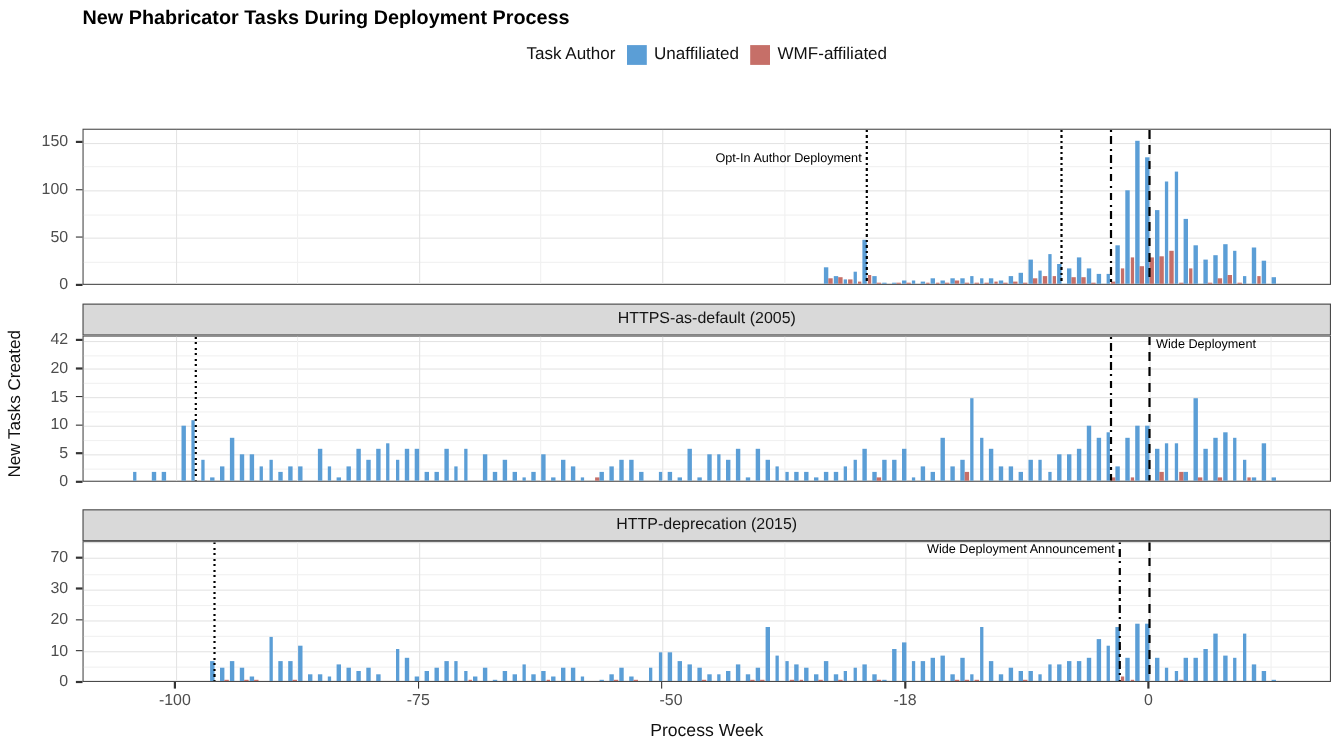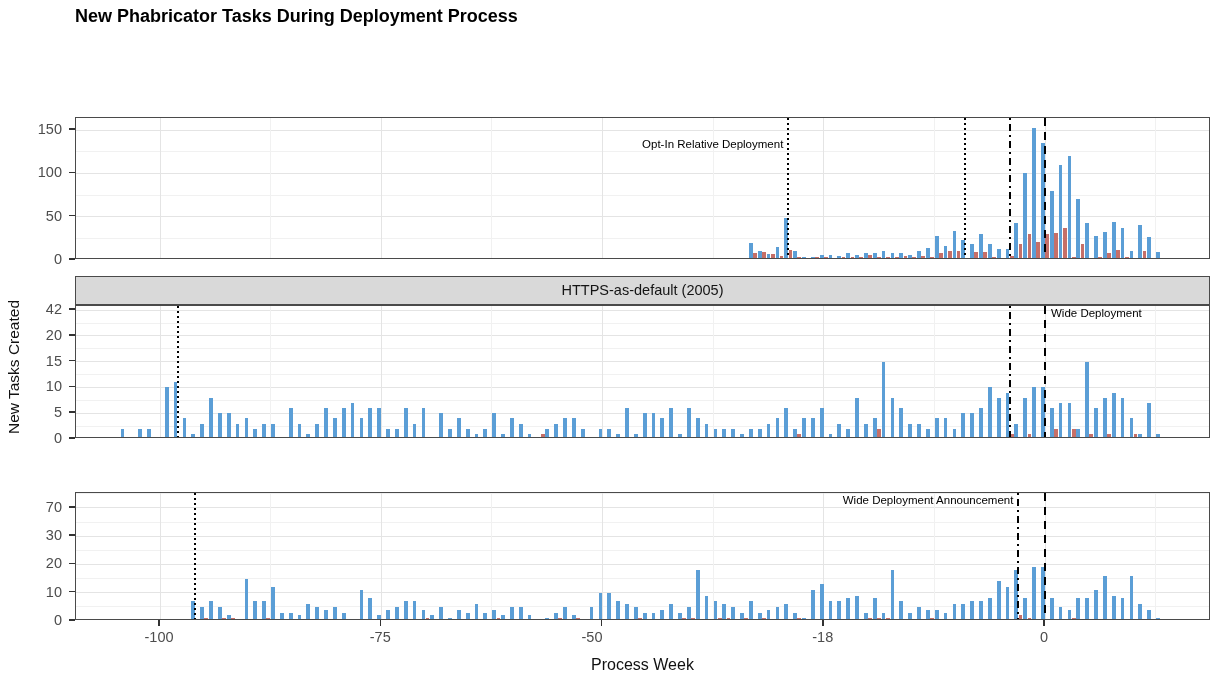--- a/index.html
+++ b/index.html
@@ -31,20 +31,31 @@
   .tickmark{position:absolute;background:#333;}
   .xtick-label{position:absolute;width:60px;text-align:center;font-size:14.5px;color:#4d4d4d;}
   .x-axis-title{position:absolute;left:75px;width:1135px;top:656px;text-align:center;font-size:16px;color:#111;}
 </style>
 </head>
 <body>
 
 <div class="figure">
   <div class="chart-title">New Phabricator Tasks During Deployment Process</div>
 
+  <div class="legend">
+    <span>Task Author</span>
+    <span class="entry">
+      <span class="swatch" style="background: rgb(91, 158, 214);"></span>
+      <span>Unaffiliated</span>
+    </span>
+    <span class="entry">
+      <span class="swatch" style="background: rgb(198, 111, 104);"></span>
+      <span>WMF-affiliated</span>
+    </span>
+  </div>
 
   <div class="y-axis-title">New Tasks Created</div>
 
   <div class="plot" id="plot-0" style="top:117px;height:142px">
       <div class="gl minor" style="left: 0px; width: 100%; height: 1px; top: 119.854px;"></div>
       <div class="gl minor" style="left: 0px; width: 100%; height: 1px; top: 76.561px;"></div>
       <div class="gl minor" style="left: 0px; width: 100%; height: 1px; top: 33.2683px;"></div>
       <div class="gl" style="left: 0px; width: 100%; height: 1px; top: 98.2073px;"></div>
       <div class="gl" style="left: 0px; width: 100%; height: 1px; top: 54.9146px;"></div>
       <div class="gl" style="left: 0px; width: 100%; height: 1px; top: 11.622px;"></div>
@@ -143,21 +154,21 @@
       <div class="bar u" style="left: 1035.8px; width: 3.8px; top: 103.902px; height: 38.0976px;"></div>
       <div class="bar a" style="left: 1040px; width: 3.8px; top: 131.61px; height: 10.3902px;"></div>
       <div class="bar u" style="left: 1044.65px; width: 3.8px; top: 109.963px; height: 32.0366px;"></div>
       <div class="bar a" style="left: 1048.85px; width: 3.8px; top: 138.537px; height: 3.46341px;"></div>
       <div class="bar u" style="left: 1053.5px; width: 3.8px; top: 133.341px; height: 8.65854px;"></div>
       <div class="bar u" style="left: 1062.35px; width: 3.8px; top: 107.366px; height: 34.6341px;"></div>
       <div class="bar a" style="left: 1066.55px; width: 3.8px; top: 133.341px; height: 8.65854px;"></div>
       <div class="bar u" style="left: 1071.2px; width: 3.8px; top: 118.622px; height: 23.378px;"></div>
       <div class="bar u" style="left: 1080.05px; width: 3.8px; top: 134.207px; height: 7.79268px;"></div>
       <div class="vline dotted" style="left: 711.35px; height: 100%;"></div>
-      <div class="panel-note" style="top: 20px; left: 407.35px; width: 300px; text-align: right;">Opt-In Relative Deployment</div>
+      <div class="panel-note" style="top: 20px; left: 407.35px; width: 300px; text-align: right;">Opt-In Author Deployment</div>
       <div class="vline dotted" style="left: 888.35px; height: 100%;"></div>
       <div class="vline dotdash" style="left: 932.6px; height: 100%;"></div>
       <div class="vline dashed" style="left: 968px; height: 100%;"></div>
     </div>
 
   <div class="strip" style="top:276px">HTTPS-as-default (2005)</div>
   <div class="plot" id="plot-1" style="top:305px;height:133px">
       <div class="gl minor" style="left: 0px; width: 100%; height: 1px; top: 119.612px;"></div>
       <div class="gl minor" style="left: 0px; width: 100%; height: 1px; top: 93.8372px;"></div>
       <div class="gl minor" style="left: 0px; width: 100%; height: 1px; top: 68.062px;"></div>
@@ -299,20 +310,21 @@
       <div class="bar a" style="left: 1057.7px; width: 3.8px; top: 127.845px; height: 5.15504px;"></div>
       <div class="bar u" style="left: 1062.35px; width: 3.8px; top: 127.845px; height: 5.15504px;"></div>
       <div class="bar u" style="left: 1071.2px; width: 3.8px; top: 96.9147px; height: 36.0853px;"></div>
       <div class="bar u" style="left: 1080.05px; width: 3.8px; top: 127.845px; height: 5.15504px;"></div>
       <div class="vline dotted" style="left: 100.7px; height: 100%;"></div>
       <div class="vline dotdash" style="left: 932.6px; height: 100%;"></div>
       <div class="vline dashed" style="left: 968px; height: 100%;"></div>
       <div class="panel-note" style="top: 1px; left: 975px; width: 300px; text-align: left;">Wide Deployment</div>
     </div>
 
+  <div class="strip" style="top:463px">HTTP-deprecation (2015)</div>
   <div class="plot" id="plot-2" style="top:492px;height:128px">
       <div class="gl minor" style="left: 0px; width: 100%; height: 1px; top: 113.372px;"></div>
       <div class="gl minor" style="left: 0px; width: 100%; height: 1px; top: 85.1159px;"></div>
       <div class="gl minor" style="left: 0px; width: 100%; height: 1px; top: 56.8598px;"></div>
       <div class="gl minor" style="left: 0px; width: 100%; height: 1px; top: 28.6038px;"></div>
       <div class="gl minor" style="left: 0px; width: 100%; height: 1px; top: 0.347682px;"></div>
       <div class="gl" style="left: 0px; width: 100%; height: 1px; top: 99.2439px;"></div>
       <div class="gl" style="left: 0px; width: 100%; height: 1px; top: 70.9879px;"></div>
       <div class="gl" style="left: 0px; width: 100%; height: 1px; top: 42.7318px;"></div>
       <div class="gl" style="left: 0px; width: 100%; height: 1px; top: 14.4757px;"></div>
@@ -490,21 +502,21 @@
       <div class="tickmark" style="position: absolute; left: 69px; top: 562.738px; width: 6px; height: 1.5px;"></div>
       <div class="ytick-label" style="position: absolute; left: 0px; top: 527.232px;">30</div>
       <div class="tickmark" style="position: absolute; left: 69px; top: 534.482px; width: 6px; height: 1.5px;"></div>
       <div class="ytick-label" style="position: absolute; left: 0px; top: 498.976px;">70</div>
       <div class="tickmark" style="position: absolute; left: 69px; top: 506.226px; width: 6px; height: 1.5px;"></div>
       <div class="tickmark" style="position: absolute; left: 158.25px; top: 620px; width: 1.5px; height: 6px;"></div>
       <div class="xtick-label" style="position: absolute; left: 129px; top: 629px;">-100</div>
       <div class="tickmark" style="position: absolute; left: 379.5px; top: 620px; width: 1.5px; height: 6px;"></div>
       <div class="xtick-label" style="position: absolute; left: 350.25px; top: 629px;">-75</div>
       <div class="tickmark" style="position: absolute; left: 600.75px; top: 620px; width: 1.5px; height: 6px;"></div>
-      <div class="xtick-label" style="position: absolute; left: 562px; top: 629px;">-50</div>
+      <div class="xtick-label" style="position: absolute; left: 580px; top: 629px;">-50</div>
       <div class="tickmark" style="position: absolute; left: 822px; top: 620px; width: 1.5px; height: 6px;"></div>
       <div class="xtick-label" style="position: absolute; left: 792.75px; top: 629px;">-18</div>
       <div class="tickmark" style="position: absolute; left: 1043.25px; top: 620px; width: 1.5px; height: 6px;"></div>
       <div class="xtick-label" style="position: absolute; left: 1014px; top: 629px;">0</div>
     </div>
 
   <div class="x-axis-title">Process Week</div>
 </div>
 
 </body></html>

